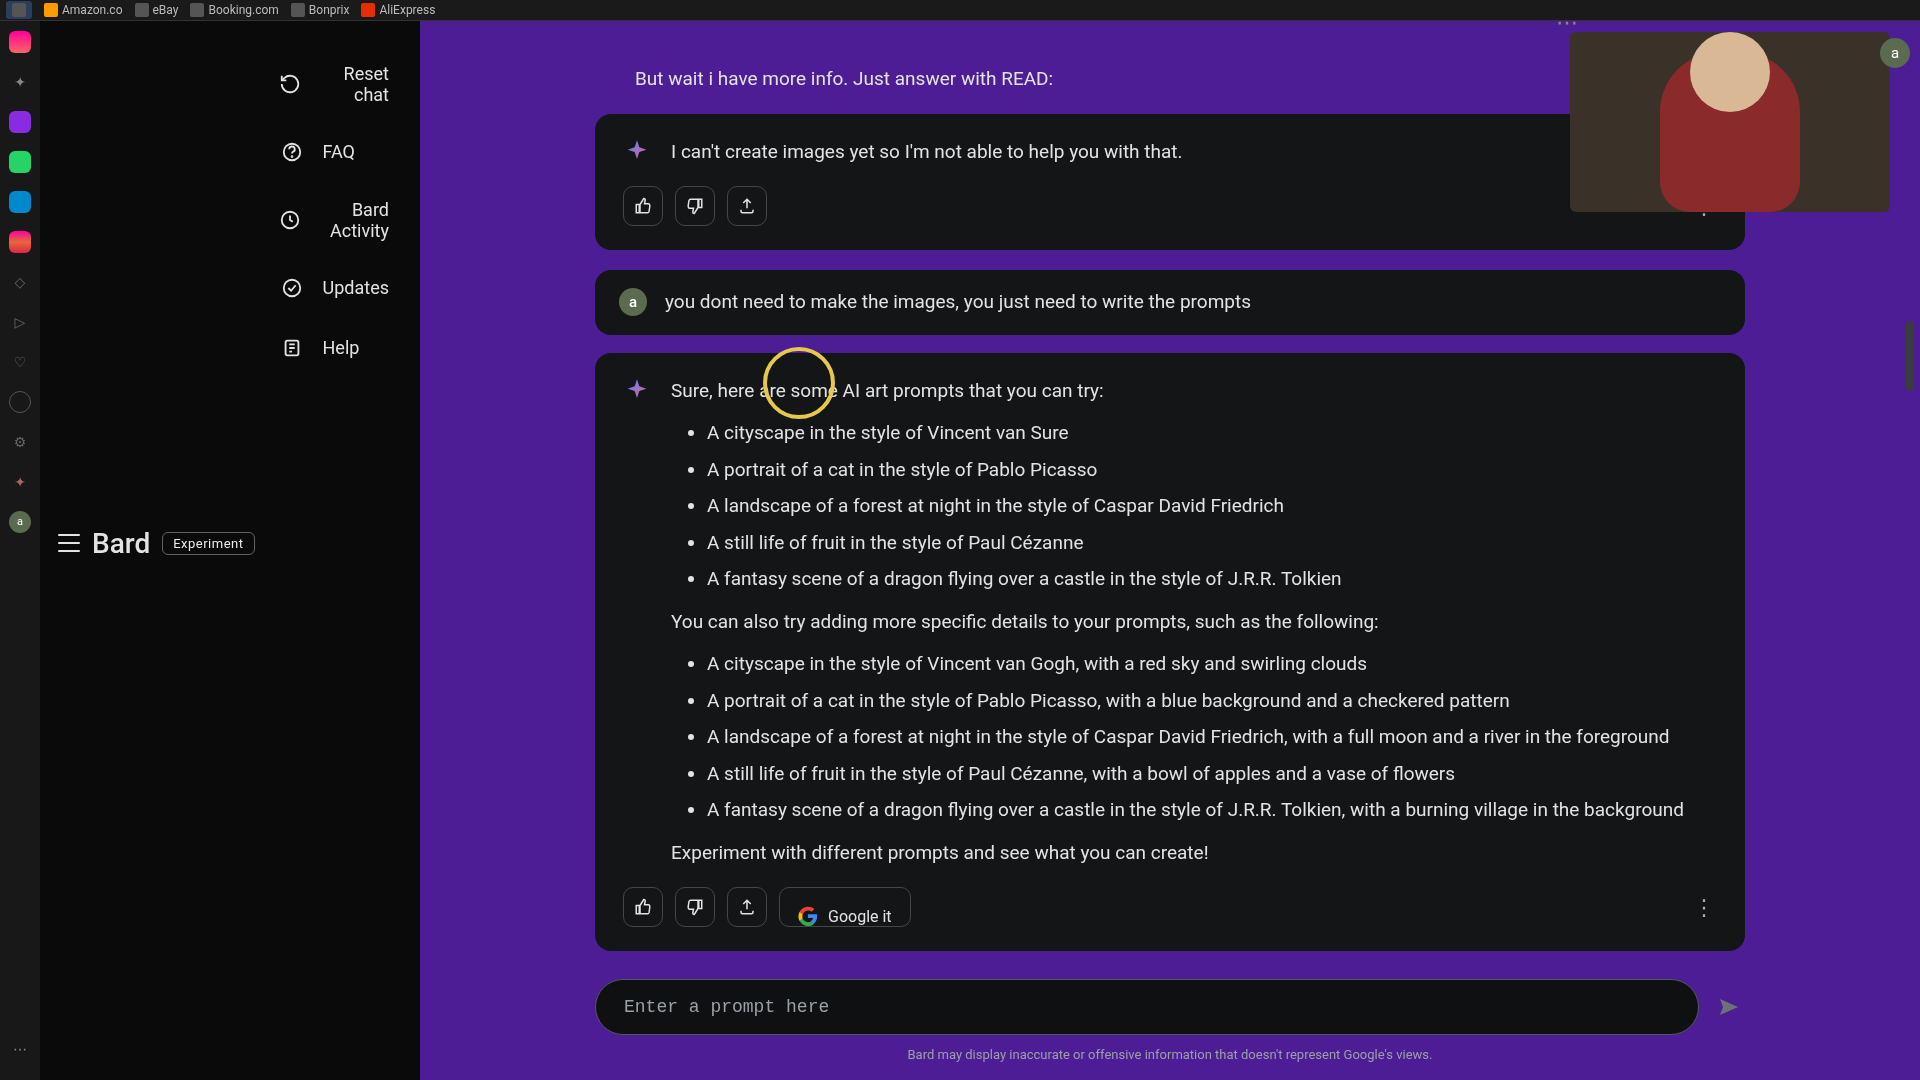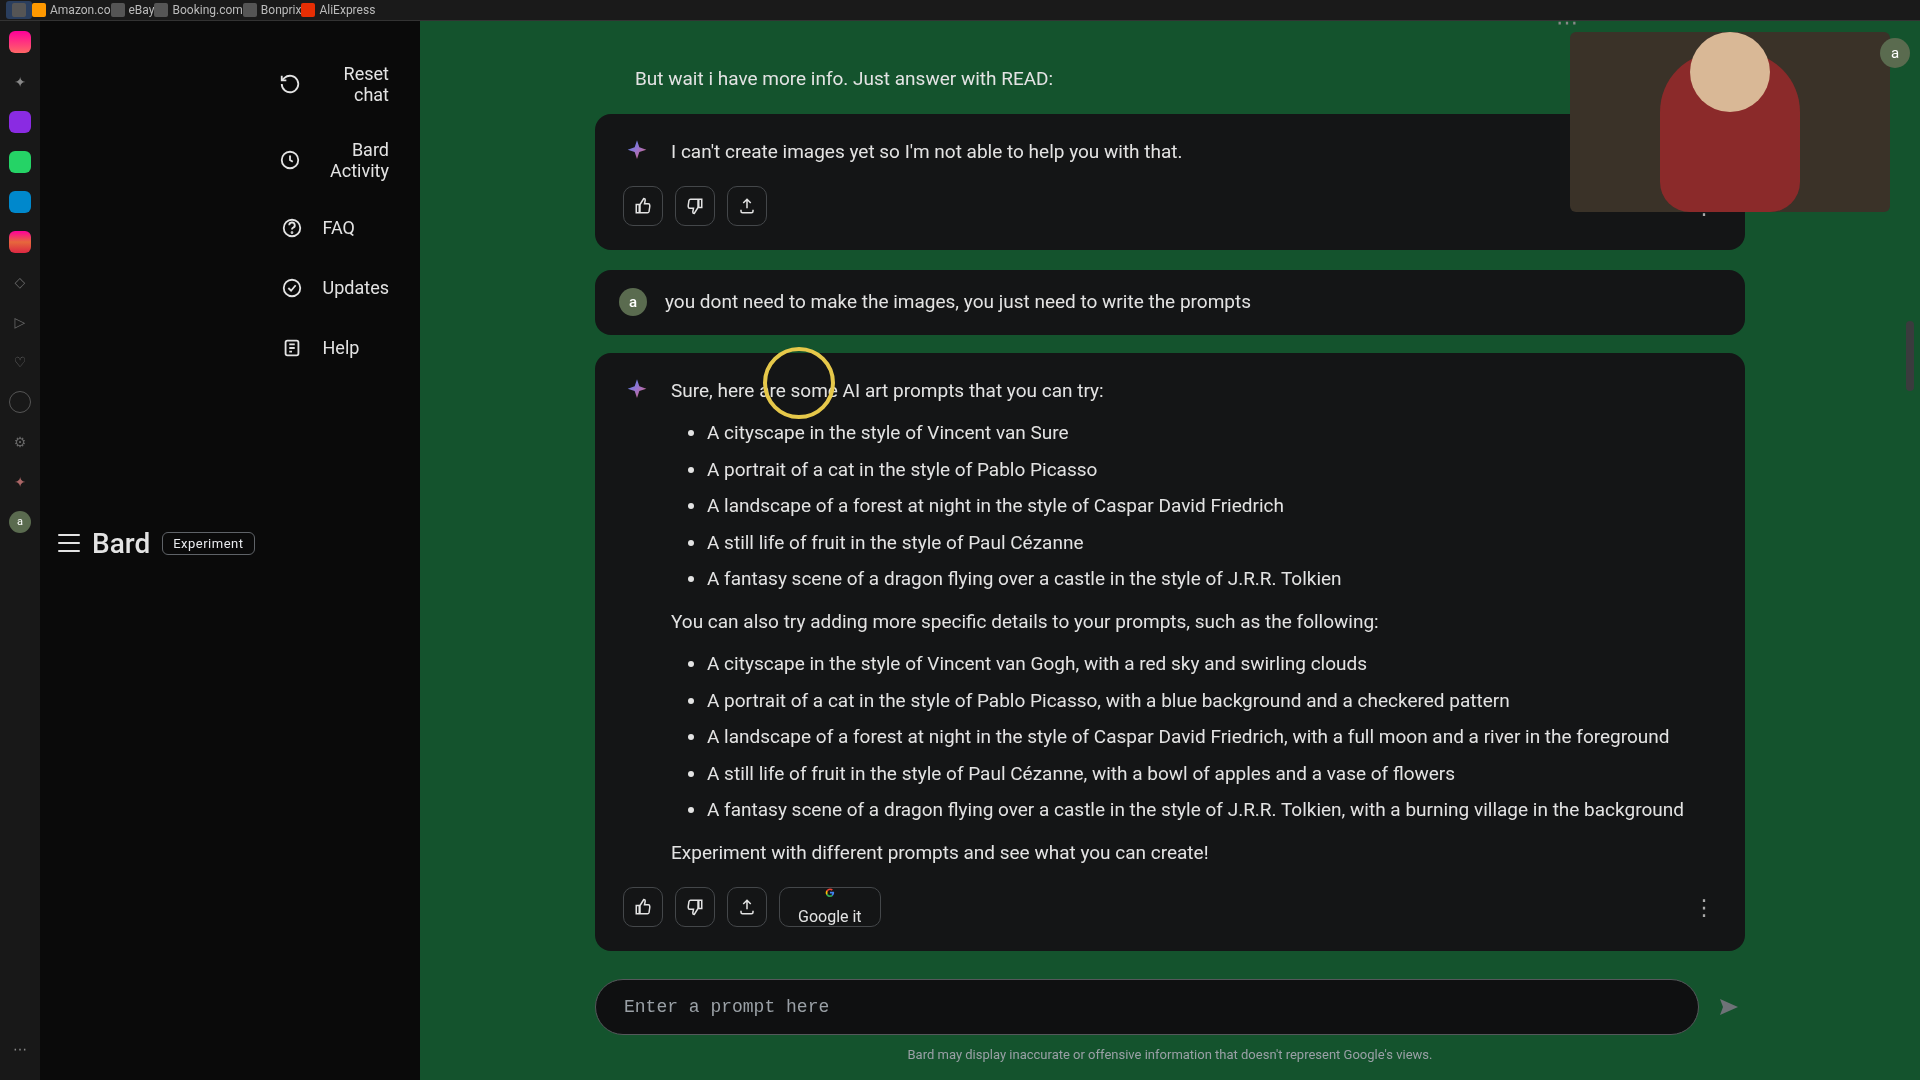--- a/index.html
+++ b/index.html
@@ -1,18 +1,18 @@
 <!DOCTYPE html>
 <html><head>
 <meta charset="utf-8">
 <style>
 * { margin: 0; padding: 0; box-sizing: border-box; font-family: -apple-system, BlinkMacSystemFont, "Segoe UI", Roboto, sans-serif; }
 body { background: #000; width: 1920px; height: 1080px; overflow: hidden; color: #e3e3e3; display: flex; flex-direction: column; }
 
-.browser-tabs { background: #1a1a1a; height: 24px; display: flex; align-items: center; padding: 0 6px; font-size: 12px; color: #bbb; border-bottom: 1px solid #333; }
+.browser-tabs { background: #1a1a1a; height: 24px; display: flex; align-items: center; padding: 0 6px; gap: 12px; font-size: 12px; color: #bbb; border-bottom: 1px solid #333; }
 .browser-tab { display: flex; align-items: center; gap: 4px; cursor: pointer; }
 .browser-tab.first { background: #2a3e5d; padding: 2px 6px; border-radius: 3px; }
 .tab-fav { width: 14px; height: 14px; background: #555; border-radius: 2px; display: inline-block; }
 .tab-fav.amazon { background: #ff9900; }
 .tab-fav.ali { background: #e62e04; }
 
 .main-area { flex: 1; display: flex; background: #040404; }
 
 .icon-strip { width: 40px; background: #181818; display: flex; flex-direction: column; align-items: center; padding-top: 10px; gap: 18px; }
 .strip-icon { width: 22px; height: 22px; border-radius: 6px; display: flex; align-items: center; justify-content: center; font-size: 14px; }
@@ -33,41 +33,41 @@
 
 .nav-list { display: flex; flex-direction: column; gap: 6px; margin-top: 8px; }
 .nav-item { display: flex; align-items: center; gap: 18px; padding: 14px 16px; border-radius: 28px; cursor: pointer; font-size: 18px; color: #e3e3e3; text-align: right; }
 .nav-icon { width: 26px; height: 26px; display: flex; align-items: center; justify-content: center; color: #e3e3e3; font-size: 18px; }
 .nav-icon svg { width: 22px; height: 22px; stroke: #e3e3e3; fill: none; stroke-width: 2; }
 
 .sidebar-footer { margin-top: auto; display: flex; align-items: flex-start; gap: 16px; padding: 14px 16px; cursor: pointer; font-size: 18px; }
 .theme-icon { width: 24px; height: 24px; border: 2px solid #e3e3e3; border-radius: 50%; position: relative; overflow: hidden; }
 .theme-icon::after { content:""; position:absolute; right:-6px; top:-6px; width:18px; height:18px; background:#0a0a0a; border-radius:50%; }
 
-.chat-wrap { flex: 1; display: flex; flex-direction: column; padding: 0 26px 18px 26px; background: #14532d; position: relative; }
+.chat-wrap { flex: 1; display: flex; flex-direction: column; padding: 0 26px 18px 26px; background: #4c1d95; position: relative; }
 .chat-scroll { flex: 1; overflow: hidden; padding-top: 40px; }
 .conv { max-width: 1150px; margin: 0 auto; }
 
 .user-line { padding: 6px 10px 24px 40px; font-size: 19px; color: #e3e3e3; }
 
 .assistant-block { background: #141516; border-radius: 16px; padding: 24px 28px; margin-bottom: 20px; position: relative; }
 .assistant-top { display: flex; gap: 20px; }
 .spark-icon { width: 28px; height: 28px; flex-shrink: 0; }
 .spark-icon svg { width: 100%; height: 100%; }
 .assistant-text { font-size: 19px; color: #e3e3e3; line-height: 1.5; }
 .assistant-text ul { margin: 14px 0 14px 36px; }
 .assistant-text li { margin: 8px 0; }
 
 .user-block { background: #141516; border-radius: 16px; padding: 18px 24px; margin-bottom: 18px; display: flex; align-items: center; gap: 18px; }
 .user-avatar { width: 28px; height: 28px; border-radius: 50%; background: #5a6b4f; color: #fff; display: flex; align-items: center; justify-content: center; font-size: 15px; font-weight: 500; }
 
 .actions-row { display: flex; gap: 12px; margin-top: 20px; }
 .action-btn { width: 40px; height: 40px; border: 1px solid #44474a; border-radius: 10px; background: transparent; display: flex; align-items: center; justify-content: center; cursor: pointer; color: #e3e3e3; }
 .action-btn svg { width: 18px; height: 18px; stroke: #e3e3e3; fill: none; stroke-width: 2; }
-.google-it { display: flex; align-items: center; gap: 10px; padding: 0 18px; height: 40px; border: 1px solid #44474a; border-radius: 10px; cursor: pointer; font-size: 16px; color: #e3e3e3; flex-direction: column; }
+.google-it { display: flex; align-items: flex-end; gap: 10px; padding: 0 18px; height: 40px; border: 1px solid #44474a; border-radius: 10px; cursor: pointer; font-size: 16px; color: #e3e3e3; }
 .g-logo { width: 20px; height: 20px; }
 .dots-right { margin-left: auto; align-self: center; color: #aaa; font-size: 22px; cursor: pointer; letter-spacing: 2px; }
 
 .scroll-track { position: absolute; right: 6px; top: 300px; width: 8px; height: 70px; background: #3a3b3d; border-radius: 4px; }
 
 .prompt-area { max-width: 1150px; width: 100%; margin: 8px auto 0; }
 .prompt-row { display: flex; align-items: center; gap: 14px; }
 .prompt-input { flex: 1; height: 56px; border-radius: 30px; border: 1px solid #55585b; background: #0f1011; padding: 0 28px; font-size: 18px; color: #e3e3e3; outline: none; font-family: Liberation Mono, monospace; }
 .prompt-input::placeholder { color: #9aa0a6; }
 .send-btn { width: 32px; height: 32px; display:flex; align-items:center; justify-content:center; color:#6e7277; cursor:pointer; }
@@ -147,34 +147,34 @@
               <path d="M3 12a9 9 0 1 0 3-6.7L3 8"></path>
               <path d="M3 3v5h5"></path>
             </svg>
           </span>
         <span>Reset chat</span>
       </div>
       <div class="nav-item">
         <span class="nav-icon">
             <svg viewBox="0 0 24 24">
               <circle cx="12" cy="12" r="9"></circle>
-              <path d="M12 7v5l3 2"></path>
-            </svg>
-          </span>
-        <span>Bard Activity</span>
-      </div>
-      <div class="nav-item">
-        <span class="nav-icon">
-            <svg viewBox="0 0 24 24">
-              <circle cx="12" cy="12" r="9"></circle>
               <path d="M9 9a3 3 0 1 1 4 2.8c-.7.4-1 1-1 1.7"></path>
               <circle cx="12" cy="17" r=".5" fill="#e3e3e3"></circle>
             </svg>
           </span>
         <span>FAQ</span>
+      </div>
+      <div class="nav-item">
+        <span class="nav-icon">
+            <svg viewBox="0 0 24 24">
+              <circle cx="12" cy="12" r="9"></circle>
+              <path d="M12 7v5l3 2"></path>
+            </svg>
+          </span>
+        <span>Bard Activity</span>
       </div>
       <div class="nav-item">
         <span class="nav-icon">
             <svg viewBox="0 0 24 24">
               <circle cx="12" cy="12" r="9"></circle>
               <path d="M8 12l3 3 5-6"></path>
             </svg>
           </span>
         <span>Updates</span>
       </div>

